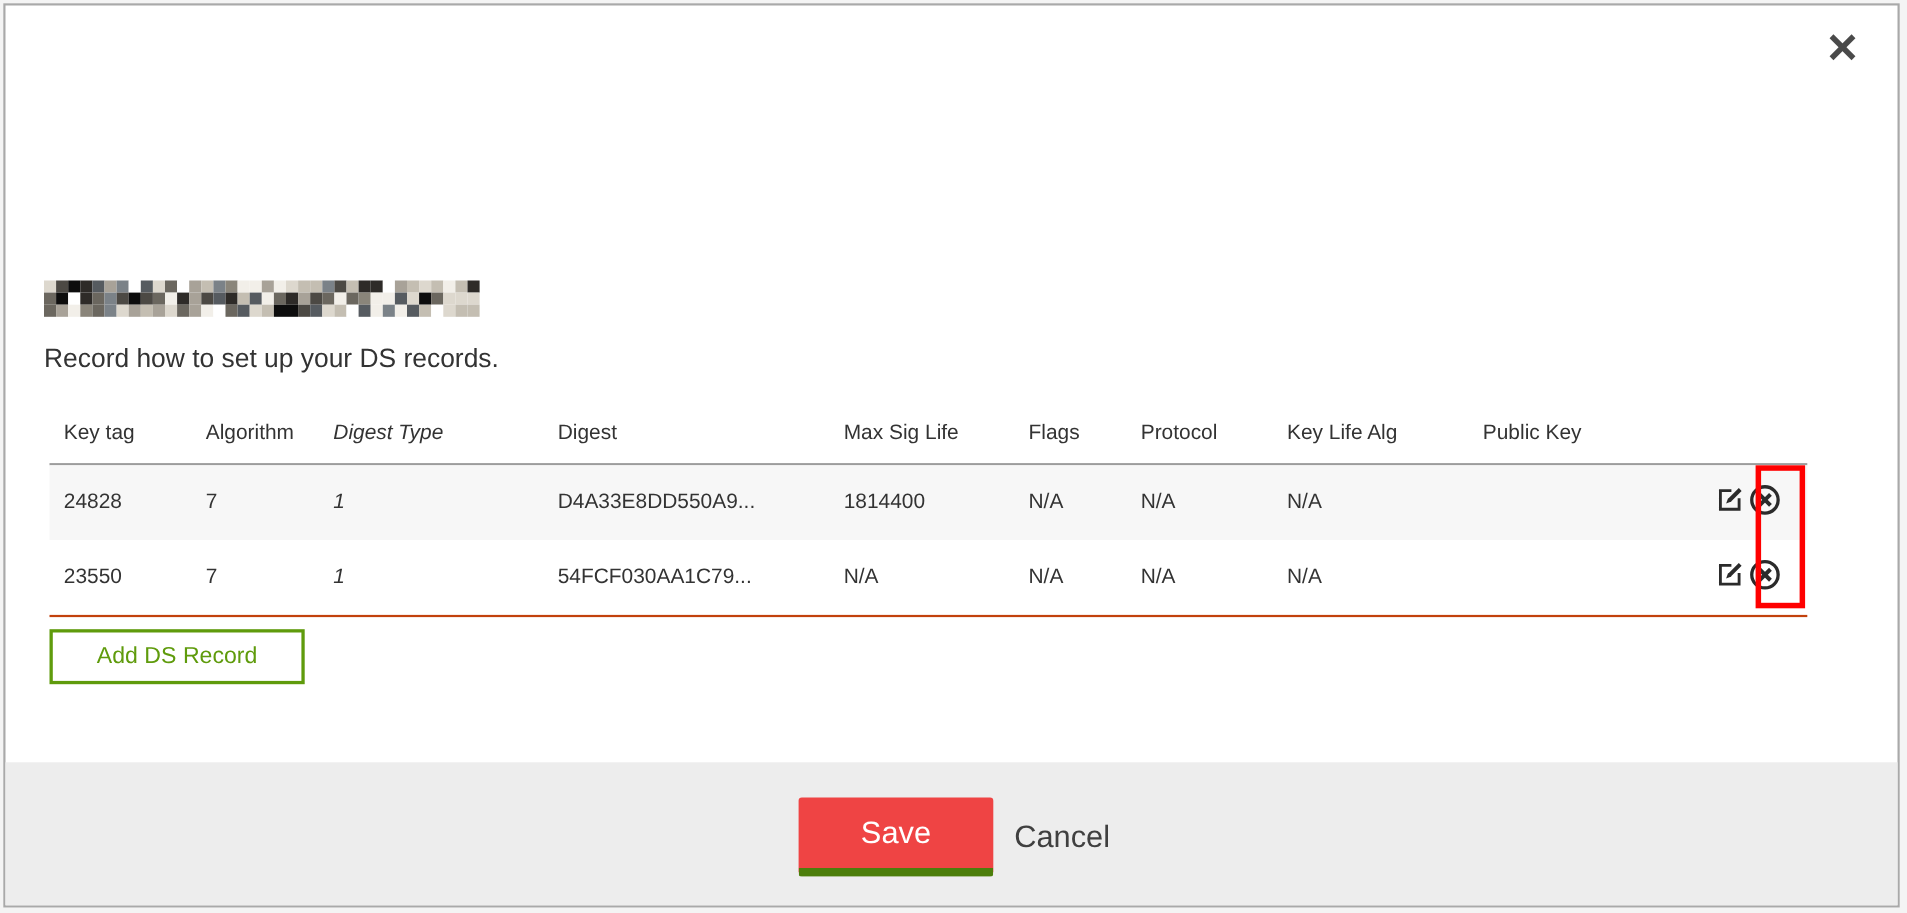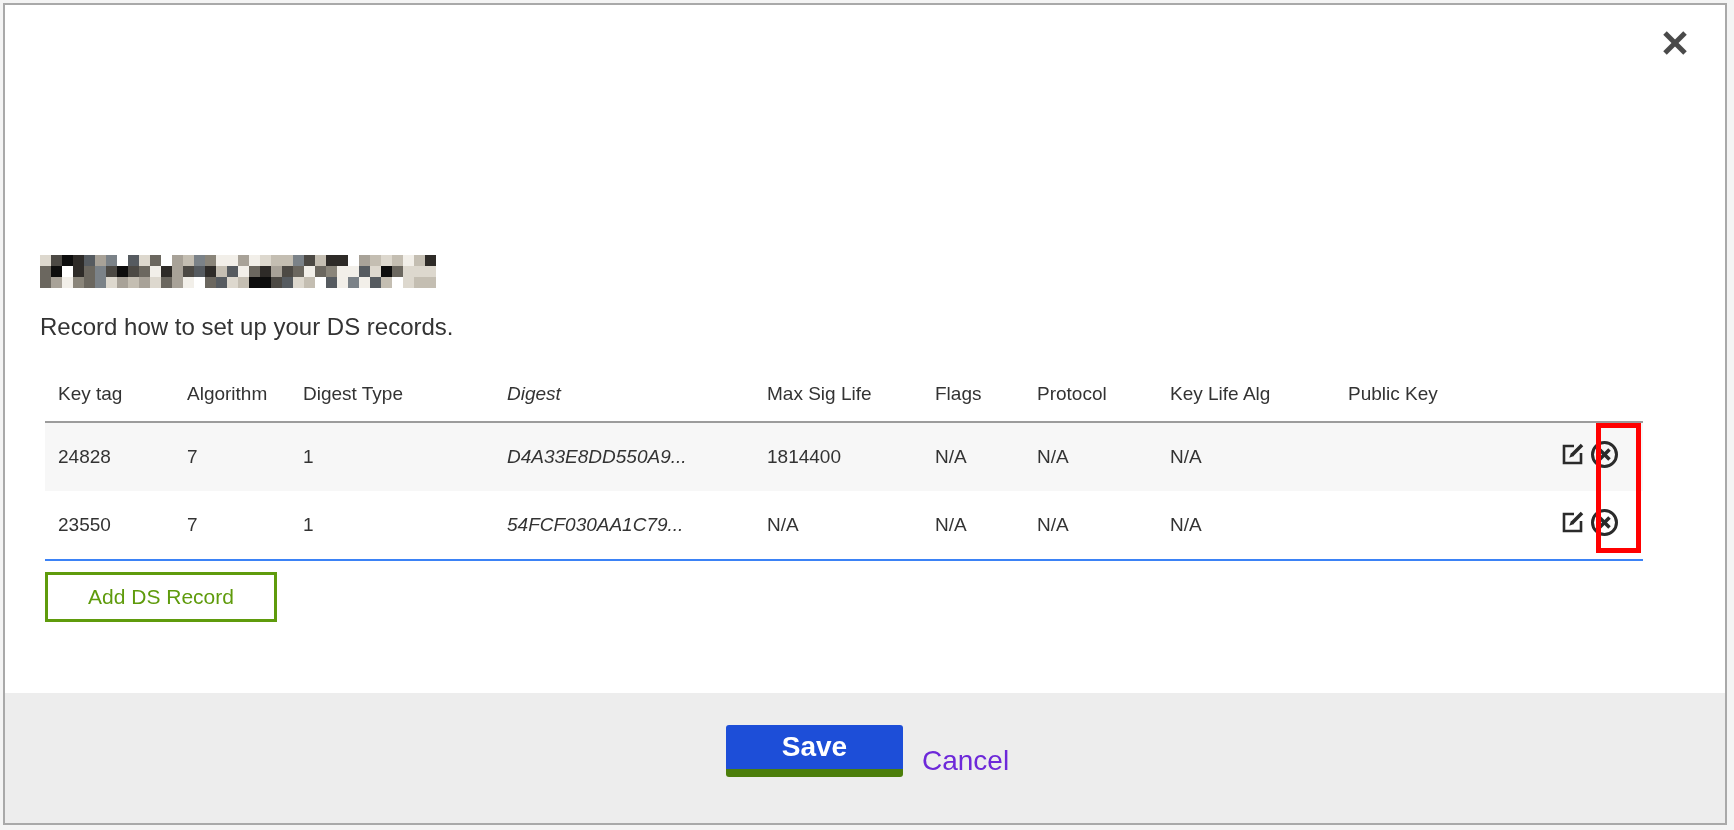--- a/index.html
+++ b/index.html
@@ -18,41 +18,41 @@
   .mosaic { position:absolute; left:35px; top:250px; width:396px; height:33px;
             display:grid; grid-template-columns:repeat(36,11px); grid-template-rows:repeat(3,11px); }
   .mosaic div { width:11px; height:11px; }
 
   .instruction { position:absolute; left:35px; top:308px; font-size:24px; color:#333333; }
 
   .ds-table { position:absolute; left:40px; top:365px; width:1598px; font-size:19px; color:#333; }
   .t-row { display:flex; align-items:center; padding-left:13px; }
   .t-head { height:53px; border-bottom:2px solid #9c9c9c; align-items:flex-end; padding-bottom:16px; }
   .t-r1 { height:68px; background:#f7f7f7; }
-  .t-r2 { height:70px; background:#ffffff; border-bottom:2px solid #3b82f6; }
-  .c-keytag { width:129px; } .c-alg { width:116px; } .c-dtype { width:204px; }
-  .c-digest { width:260px;font-style:italic; } .c-maxsig { width:168px; } .c-flags { width:102px; }
+  .t-r2 { height:70px; background:#ffffff; border-bottom:2px solid #c2410c; }
+  .c-keytag { width:129px; } .c-alg { width:116px; } .c-dtype { width:204px;font-style:italic; }
+  .c-digest { width:260px; } .c-maxsig { width:168px; } .c-flags { width:102px; }
   .c-proto { width:133px; } .c-kda { width:178px; } .c-pubkey { width:150px; }
   .c-actions { width:132px; display:flex; justify-content:flex-end; align-items:center; gap:5px; padding-right:11px; }
   .icon-btn { display:flex; align-items:center; justify-content:center; cursor:pointer; }
 
   .red-annotation { position:absolute; left:1591px; top:418px; width:45px; height:130px;
                     border:5px solid #ff0000; pointer-events:none; z-index:5; }
 
   .add-btn { position:absolute; left:40px; top:567px; width:232px; height:50px;
              border:3px solid #5f9b0c; background:#ffffff; color:#5f9b0c;
              font-size:21px; font-family:"Liberation Sans", sans-serif;
              display:flex; align-items:center; justify-content:center; cursor:pointer; }
 
   .footer { position:absolute; left:0; bottom:0; width:1720px; height:130px; background:#ededed; }
-  .save-btn { position:absolute; left:721px; top:32px; width:177px; height:52px;
-              background:#1d4ed8; border:none; border-bottom:8px solid #4c7e0b; border-radius:3px;
-              color:#ffffff; font-size:28px; font-family:"Liberation Sans", sans-serif; cursor:pointer;font-weight:bold; }
+  .save-btn { position:absolute; left:721px; top:32px; width:177px; height:72px;
+              background:#ef4444; border:none; border-bottom:8px solid #4c7e0b; border-radius:3px;
+              color:#ffffff; font-size:28px; font-family:"Liberation Sans", sans-serif; cursor:pointer; }
   .cancel-link { position:absolute; left:917px; top:32px; height:72px; display:flex; align-items:center;
-                 font-size:28px; color:#6d28d9; cursor:pointer; text-decoration:none; }
+                 font-size:28px; color:#404040; cursor:pointer; text-decoration:none; }
 </style>
 </head>
 <body>
 
 <div class="modal">
   <div class="modal-inner">
 
 
     <div class="close-btn">
       <span>

